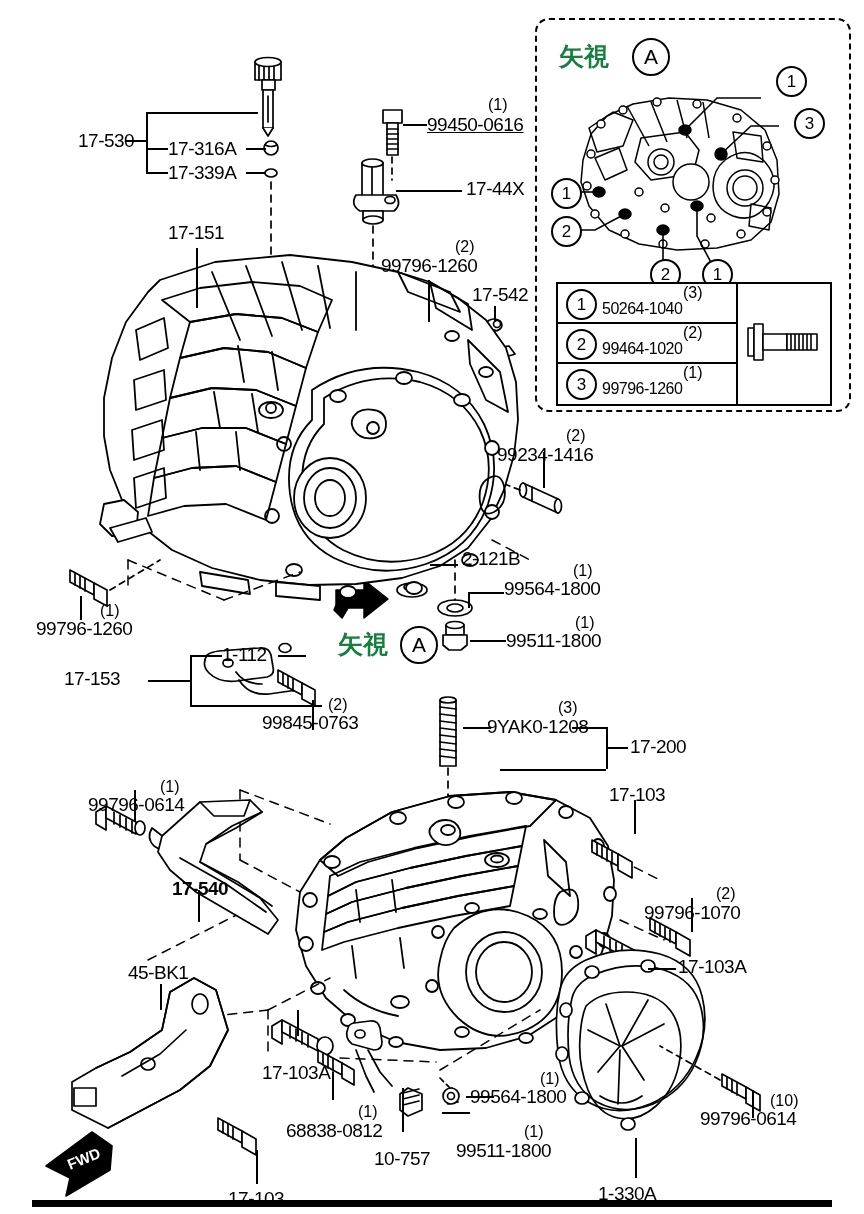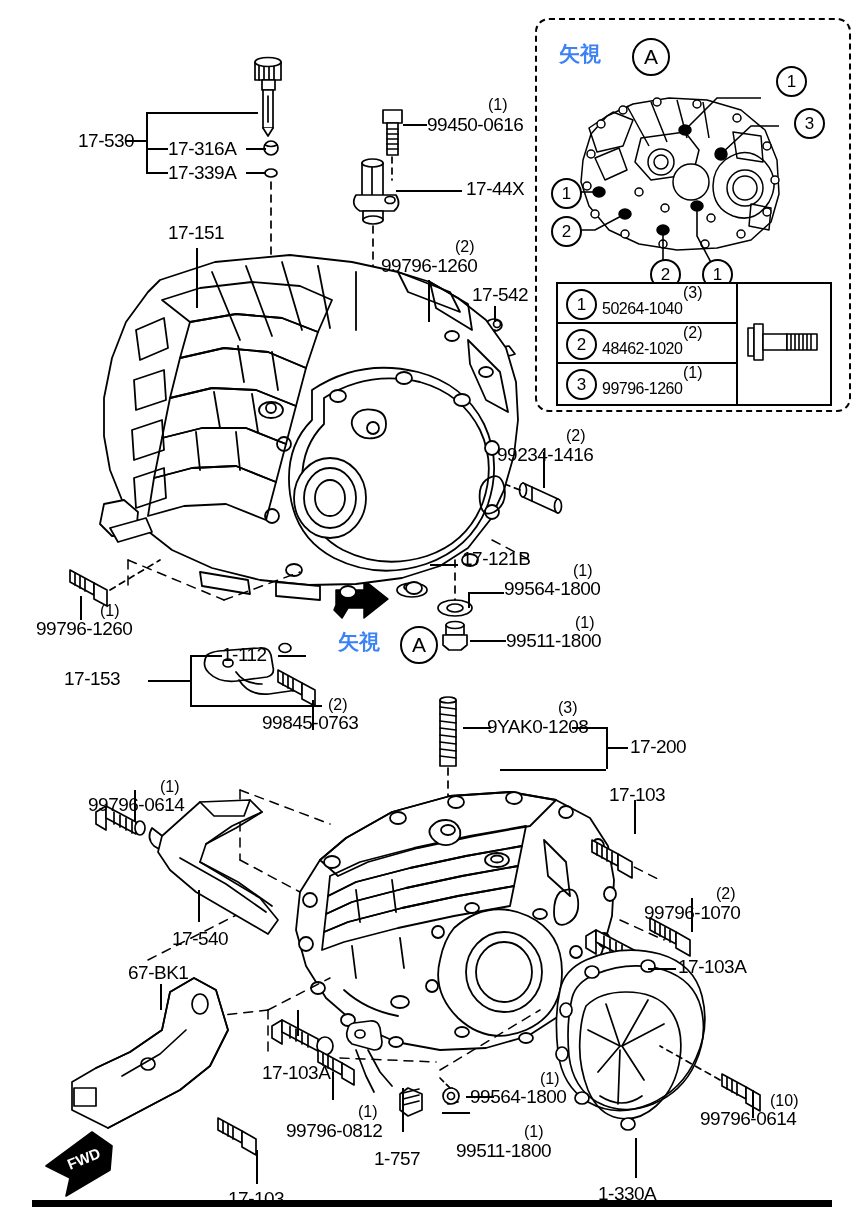--- a/index.html
+++ b/index.html
@@ -2,21 +2,21 @@
 <html><head>
 <meta charset="utf-8">
 <style>
   html,body{margin:0;padding:0;background:#fff;}
   body{font-family:"Liberation Sans",sans-serif;}
   #page{position:relative;width:864px;height:1214px;background:#ffffff;overflow:hidden;}
   svg{display:block;}
   .lbl{position:absolute;font-family:"Liberation Sans",sans-serif;font-size:19px;color:#000;white-space:nowrap;letter-spacing:-0.5px;}
   .lbl.small{font-size:16px;}
   .qty{position:absolute;font-family:"Liberation Sans",sans-serif;font-size:16px;color:#000;white-space:nowrap;}
-  .jp{position:absolute;font-family:"DejaVu Sans",sans-serif;font-size:21px;font-weight:bold;color:#3b82f6;white-space:nowrap;}
+  .jp{position:absolute;font-family:"DejaVu Sans",sans-serif;font-size:25px;font-weight:bold;color:#15803d;white-space:nowrap;}
   .cnum{position:absolute;width:27px;height:27px;border:2.3px solid #000;border-radius:50%;
         font-family:"Liberation Sans",sans-serif;font-size:17px;display:flex;align-items:center;justify-content:center;background:#fff;}
   .circA{position:absolute;width:34px;height:34px;border:2.6px solid #000;border-radius:50%;
         font-family:"Liberation Sans",sans-serif;font-size:21px;display:flex;align-items:center;justify-content:center;background:#fff;}
   .ln{position:absolute;background:#000;}
   .hl{height:1.6px;}
   .vl{width:1.6px;}
   #inset{position:absolute;left:535px;top:18px;width:312px;height:390px;
          border:2.4px dashed #000;border-radius:14px;background:#fff;}
   #legend{position:absolute;left:556px;top:282px;width:272px;height:120px;border:2.2px solid #000;background:#fff;}
@@ -602,21 +602,21 @@
   </div>
 
   <div id="legend">
     <div class="lgrow" style="top:0;">
       <div class="cnum" style="left:8px;top:5px;">1</div>
       <div class="lbl small" style="left:44px;top:16px;">50264-1040</div>
       <div class="qty" style="left:125px;top:0px;">(3)</div>
     </div>
     <div class="lgrow" style="top:40px;">
       <div class="cnum" style="left:8px;top:5px;">2</div>
-      <div class="lbl small" style="left:44px;top:16px;">48462-1020</div>
+      <div class="lbl small" style="left:44px;top:16px;">99464-1020</div>
       <div class="qty" style="left:125px;top:0px;">(2)</div>
     </div>
     <div class="lgrow last" style="top:80px;">
       <div class="cnum" style="left:8px;top:5px;">3</div>
       <div class="lbl small" style="left:44px;top:16px;">99796-1260</div>
       <div class="qty" style="left:125px;top:0px;">(1)</div>
     </div>
     <div class="lgcell">
       <svg width="88" height="116" viewBox="0 0 88 116">
         <g fill="#fff" stroke="#000" stroke-width="1.6" stroke-linejoin="round">
@@ -633,34 +633,34 @@
         </g>
       </svg>
     </div>
   </div>
 
   <div class="lbl" style="left:78px;top:130px;">17-530</div>
   <div class="lbl" style="left:168px;top:138px;">17-316A</div>
   <div class="lbl" style="left:168px;top:162px;">17-339A</div>
   <div class="lbl" style="left:168px;top:222px;">17-151</div>
 
-  <div class="lbl" style="left:427px;top:114px;">99450-0616</div>
+  <div class="lbl" style="left:427px;top:114px;text-decoration:underline;">99450-0616</div>
   <div class="qty" style="left:488px;top:96px;">(1)</div>
 
   <div class="lbl" style="left:466px;top:178px;">17-44X</div>
 
   <div class="lbl" style="left:381px;top:255px;">99796-1260</div>
   <div class="qty" style="left:455px;top:238px;">(2)</div>
 
   <div class="lbl" style="left:472px;top:284px;">17-542</div>
 
   <div class="lbl" style="left:497px;top:444px;">99234-1416</div>
   <div class="qty" style="left:566px;top:427px;">(2)</div>
 
-  <div class="lbl" style="left:462px;top:548px;">17-121B</div>
+  <div class="lbl" style="left:462px;top:548px;">2-121B</div>
 
   <div class="lbl" style="left:504px;top:578px;">99564-1800</div>
   <div class="qty" style="left:573px;top:562px;">(1)</div>
 
   <div class="lbl" style="left:506px;top:630px;">99511-1800</div>
   <div class="qty" style="left:575px;top:614px;">(1)</div>
 
   <div class="lbl" style="left:36px;top:618px;">99796-1260</div>
   <div class="qty" style="left:100px;top:602px;">(1)</div>
 
@@ -681,30 +681,30 @@
   <div class="lbl" style="left:609px;top:784px;">17-103</div>
 
   <div class="lbl" style="left:644px;top:902px;">99796-1070</div>
   <div class="qty" style="left:716px;top:885px;">(2)</div>
 
   <div class="lbl" style="left:678px;top:956px;">17-103A</div>
 
   <div class="lbl" style="left:88px;top:794px;">99796-0614</div>
   <div class="qty" style="left:160px;top:778px;">(1)</div>
 
-  <div class="lbl" style="left:172px;top:928px;">17-540</div>
-
-  <div class="lbl" style="left:128px;top:962px;">67-BK1</div>
+  <div class="lbl" style="left:172px;top:878px;font-weight:bold;">17-540</div>
+
+  <div class="lbl" style="left:128px;top:962px;">45-BK1</div>
 
   <div class="lbl" style="left:262px;top:1062px;">17-103A</div>
 
-  <div class="lbl" style="left:286px;top:1120px;">99796-0812</div>
+  <div class="lbl" style="left:286px;top:1120px;">68838-0812</div>
   <div class="qty" style="left:358px;top:1103px;">(1)</div>
 
-  <div class="lbl" style="left:374px;top:1148px;">1-757</div>
+  <div class="lbl" style="left:374px;top:1148px;">10-757</div>
 
   <div class="lbl" style="left:470px;top:1086px;">99564-1800</div>
   <div class="qty" style="left:540px;top:1070px;">(1)</div>
 
   <div class="lbl" style="left:456px;top:1140px;">99511-1800</div>
   <div class="qty" style="left:524px;top:1123px;">(1)</div>
 
   <div class="lbl" style="left:228px;top:1188px;">17-103</div>
 
   <div class="lbl" style="left:598px;top:1183px;">1-330A</div>

